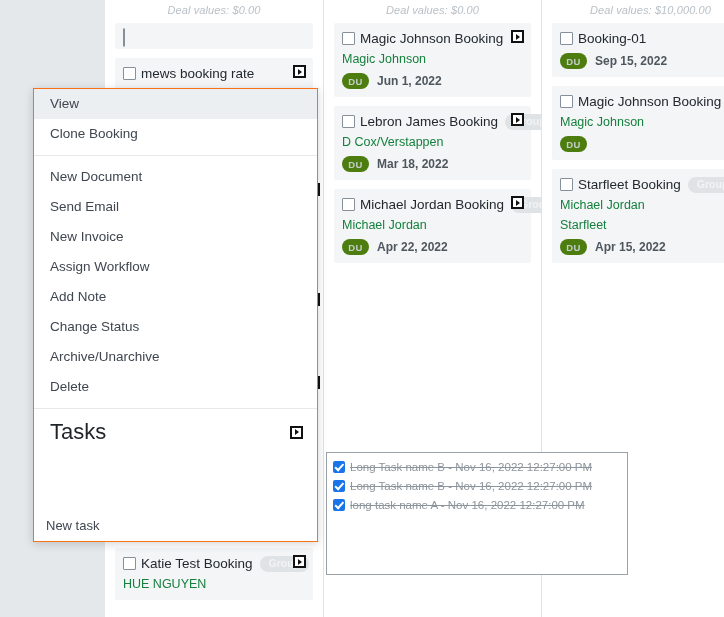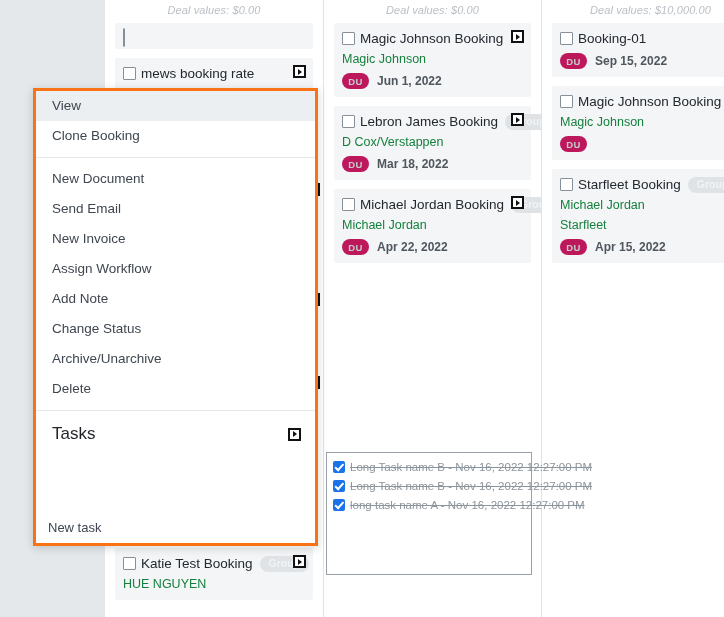--- a/index.html
+++ b/index.html
@@ -86,21 +86,21 @@
     font-size: 12.5px;
     color: #15803d;
     margin-top: 5px;
     white-space: nowrap;
     line-height: 15px;
   }
   .meta-row { display: flex; align-items: center; gap: 8px; margin-top: 6px; }
   .avatar {
     width: 27px; height: 16px;
     border-radius: 9px;
-    background: #be185d;
+    background: #4d7c0f;
     color: #c3cecb;
     font-size: 9.5px;
     font-weight: bold;
     display: flex; align-items: center; justify-content: center;
     letter-spacing: .3px;
     flex: 0 0 27px;
   }
   .date {
     font-size: 12px;
     font-weight: bold;
@@ -110,48 +110,48 @@
 
   
   .peek-caret { position: absolute; left: 0; width: 13px; height: 13px; border: 2px solid #111; background: #fff; }
 
   
   .menu {
     position: absolute;
     left: 33px; top: 88px;
     width: 285px;
     background: #fff;
-    border: 3px solid #f97316;
+    border: 1px solid #f97316;
     box-shadow: 0 2px 9px rgba(0,0,0,.17);
     z-index: 40;
   }
   .mi {
     font-size: 13.5px;
     color: #3f4650;
     padding: 0 0 0 16px;
     height: 30px;
     line-height: 30px;
     white-space: nowrap;
   }
   .mi.hover { background: #eceff1; }
   .sep { height: 1px; background: #e6e8ea; margin: 6px 0; }
   .tasks-head {
     display: flex; align-items: center; justify-content: space-between;
     padding: 0 14px 0 16px;
     height: 34px;
   }
-  .tasks-title { font-size: 17px; color: #1f2429; }
+  .tasks-title { font-size: 22px; color: #1f2429; }
   .tasks-body { height: 62px; }
   .new-task { font-size: 13px; color: #3f4650; padding-left: 12px; height: 30px; line-height: 30px; }
 
   
   .tasks-pop {
     position: absolute;
     left: 326px; top: 452px;
-    width: 206px; height: 123px;
+    width: 302px; height: 123px;
     background: #fff;
     border: 1px solid #9aa1a8;
     z-index: 50;
     padding: 7px 6px;
   }
   .task-line { display: flex; align-items: center; gap: 5px; margin-bottom: 5px; }
   .task-cb {
     width: 12px; height: 12px; flex: 0 0 12px;
     background: #1a73e8; border-radius: 2px;
     position: relative;

